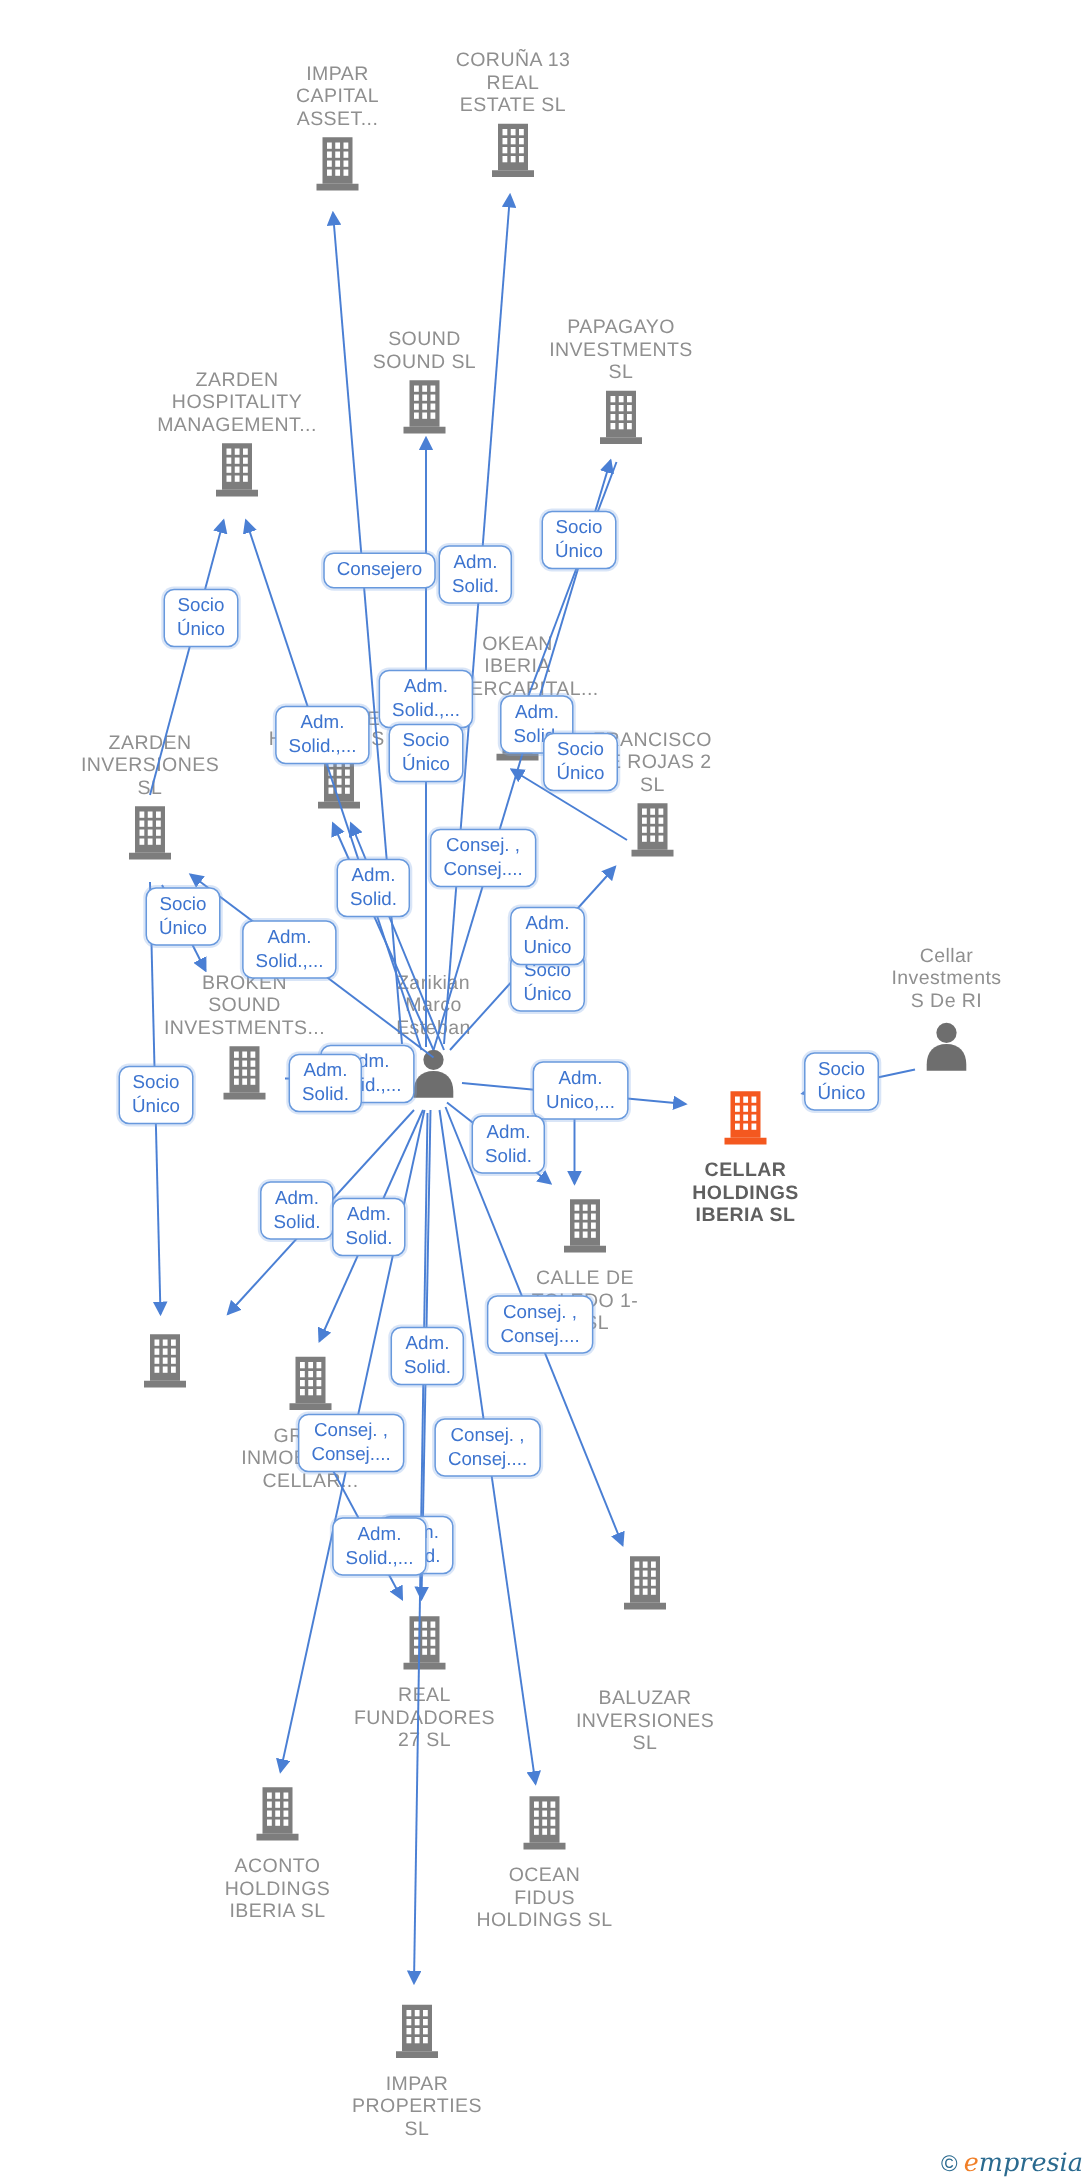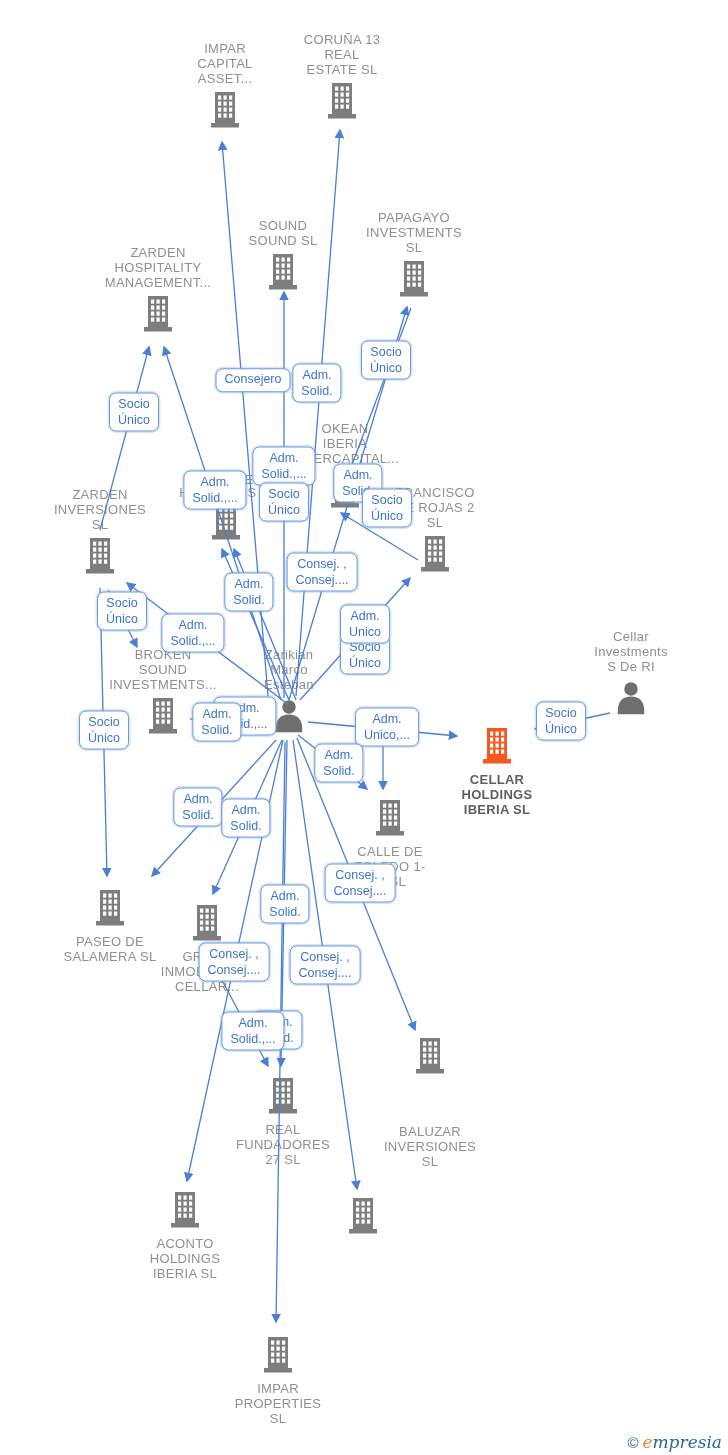--- a/index.html
+++ b/index.html
@@ -341,24 +341,20 @@
         <rect x="14" y="23.5" width="3.2" height="4.2" fill="#ffffff"></rect>
         <rect x="19.5" y="5.5" width="3.2" height="4.2" fill="#ffffff"></rect>
         <rect x="19.5" y="11.5" width="3.2" height="4.2" fill="#ffffff"></rect>
         <rect x="19.5" y="17.5" width="3.2" height="4.2" fill="#ffffff"></rect>
         <rect x="19.5" y="23.5" width="3.2" height="4.2" fill="#ffffff"></rect>
         <rect x="25" y="5.5" width="3.2" height="4.2" fill="#ffffff"></rect>
         <rect x="25" y="11.5" width="3.2" height="4.2" fill="#ffffff"></rect>
         <rect x="25" y="17.5" width="3.2" height="4.2" fill="#ffffff"></rect>
         <rect x="25" y="23.5" width="3.2" height="4.2" fill="#ffffff"></rect>
       </svg></div>
-    <div class="node-label" style="left: 110px; top: 934px;">
-      <div>PASEO DE</div>
-      <div>SALAMERA  SL</div>
-    </div>
     <div class="node-icon" style="left: 207px; top: 925px;"><svg width="42" height="40" viewBox="0 0 42 40">
         <rect x="11" y="2" width="20" height="31" fill="#7d7d7d"></rect>
         <rect x="7" y="33" width="28" height="4.5" fill="#7d7d7d"></rect>
         <rect x="14" y="5.5" width="3.2" height="4.2" fill="#ffffff"></rect>
         <rect x="14" y="11.5" width="3.2" height="4.2" fill="#ffffff"></rect>
         <rect x="14" y="17.5" width="3.2" height="4.2" fill="#ffffff"></rect>
         <rect x="14" y="23.5" width="3.2" height="4.2" fill="#ffffff"></rect>
         <rect x="19.5" y="5.5" width="3.2" height="4.2" fill="#ffffff"></rect>
         <rect x="19.5" y="11.5" width="3.2" height="4.2" fill="#ffffff"></rect>
         <rect x="19.5" y="17.5" width="3.2" height="4.2" fill="#ffffff"></rect>
@@ -445,20 +441,25 @@
         <rect x="14" y="23.5" width="3.2" height="4.2" fill="#ffffff"></rect>
         <rect x="19.5" y="5.5" width="3.2" height="4.2" fill="#ffffff"></rect>
         <rect x="19.5" y="11.5" width="3.2" height="4.2" fill="#ffffff"></rect>
         <rect x="19.5" y="17.5" width="3.2" height="4.2" fill="#ffffff"></rect>
         <rect x="19.5" y="23.5" width="3.2" height="4.2" fill="#ffffff"></rect>
         <rect x="25" y="5.5" width="3.2" height="4.2" fill="#ffffff"></rect>
         <rect x="25" y="11.5" width="3.2" height="4.2" fill="#ffffff"></rect>
         <rect x="25" y="17.5" width="3.2" height="4.2" fill="#ffffff"></rect>
         <rect x="25" y="23.5" width="3.2" height="4.2" fill="#ffffff"></rect>
       </svg></div>
+    <div class="node-label" style="left: 363px; top: 1242px;">
+      <div>OCEAN</div>
+      <div>FIDUS</div>
+      <div>HOLDINGS  SL</div>
+    </div>
     <div class="node-icon" style="left: 278px; top: 1357px;"><svg width="42" height="40" viewBox="0 0 42 40">
         <rect x="11" y="2" width="20" height="31" fill="#7d7d7d"></rect>
         <rect x="7" y="33" width="28" height="4.5" fill="#7d7d7d"></rect>
         <rect x="14" y="5.5" width="3.2" height="4.2" fill="#ffffff"></rect>
         <rect x="14" y="11.5" width="3.2" height="4.2" fill="#ffffff"></rect>
         <rect x="14" y="17.5" width="3.2" height="4.2" fill="#ffffff"></rect>
         <rect x="14" y="23.5" width="3.2" height="4.2" fill="#ffffff"></rect>
         <rect x="19.5" y="5.5" width="3.2" height="4.2" fill="#ffffff"></rect>
         <rect x="19.5" y="11.5" width="3.2" height="4.2" fill="#ffffff"></rect>
         <rect x="19.5" y="17.5" width="3.2" height="4.2" fill="#ffffff"></rect>

